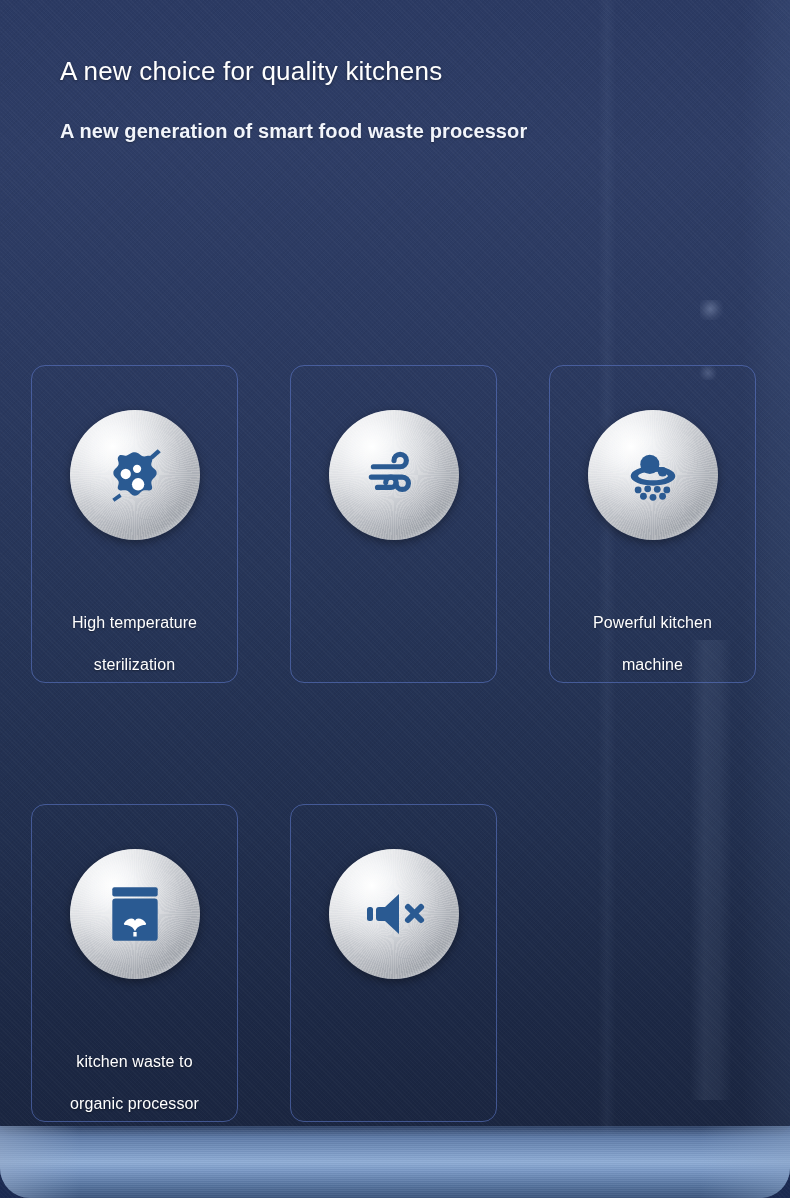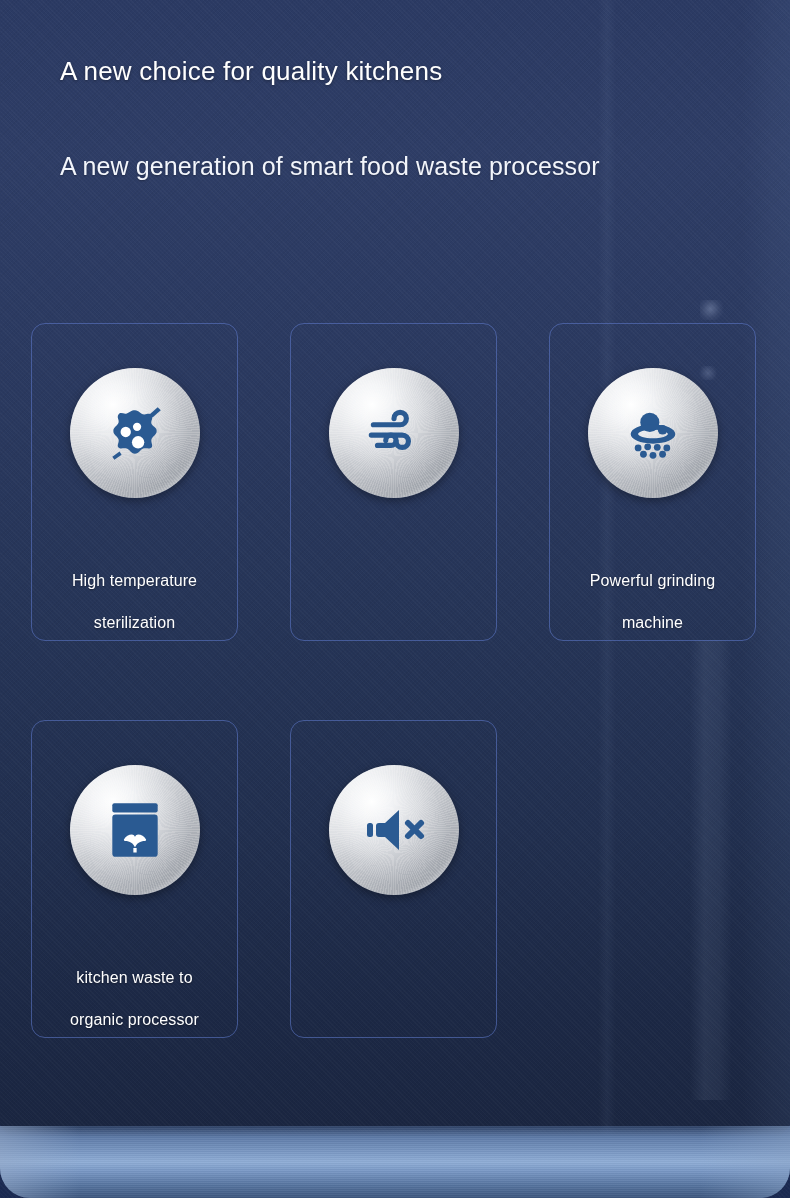--- a/index.html
+++ b/index.html
@@ -105,22 +105,22 @@
   }
 
   
   .header { position:absolute; left:60px; top:55px; width:700px; }
   .title {
     font-size:26px; font-weight:400; color:#ffffff;
     letter-spacing:.2px; line-height:1.25;
     text-shadow:0 1px 3px rgba(0,0,0,.35);
   }
   .subtitle {
-    margin-top:57px;
-    font-size:25px; font-weight:400; color:#f2f5fb;
+    margin-top:26px;
+    font-size:20px; font-weight:700; color:#f2f5fb;
     line-height:1.72; letter-spacing:.1px;
     text-shadow:0 1px 2px rgba(0,0,0,.3);
   }
 
   
   .grid {
     position:absolute; left:31px; top:323px;
     width:729px;
     display:grid;
     grid-template-columns:repeat(3, 207px);
@@ -128,20 +128,21 @@
     row-gap:79px;
   }
   .card {
     position:relative;
     height:318px;
     border:1px solid rgba(92,118,198,.60);
     border-radius:14px;
     display:flex;
     flex-direction:column;
     align-items:center;
+    margin-top:42px;
   }
   .badge {
     position:relative;
     width:130px; height:130px;
     margin-top:44px;
     border-radius:50%;
     background:
       radial-gradient(circle at 33% 28%, #ffffff 0%, #f2f3f5 16%, #d8dade 38%, #b9bcc2 58%, #9fa3aa 74%, #c9ccd2 88%, #8d9198 100%);
     box-shadow:0 3px 10px rgba(0,0,0,.35), inset 0 0 14px rgba(255,255,255,.25);
     display:flex; align-items:center; justify-content:center;
@@ -250,21 +251,21 @@
             <circle cx="27" cy="45" r="3.2"></circle>
             <circle cx="36" cy="45.5" r="3.2"></circle>
             <circle cx="45" cy="46" r="3.2"></circle>
             <circle cx="23" cy="52" r="3.2"></circle>
             <circle cx="32" cy="53" r="3.2"></circle>
             <circle cx="41" cy="52" r="3.2"></circle>
           </g>
         </svg>
       </div>
       <div class="card-label">
-        <span>Powerful grinding</span><br>
+        <span>Powerful kitchen</span><br>
         <span>machine</span>
       </div>
     </div>
 
     <div class="card row2">
       <div class="badge">
         <svg width="58" height="66" viewBox="0 0 56 64">
           <rect x="6" y="6" width="44" height="9" rx="2" fill="#2a5a92"></rect>
           <rect x="6" y="17" width="44" height="41" rx="3" fill="#2a5a92"></rect>
           <g fill="#ffffff">

